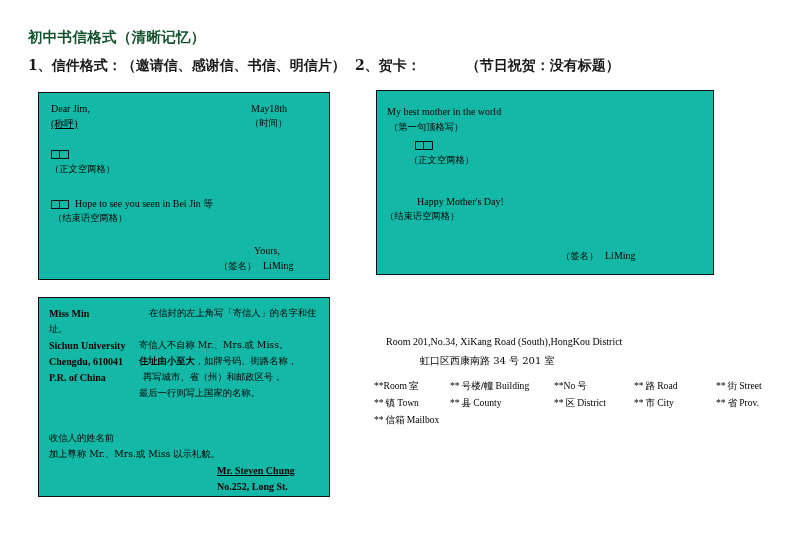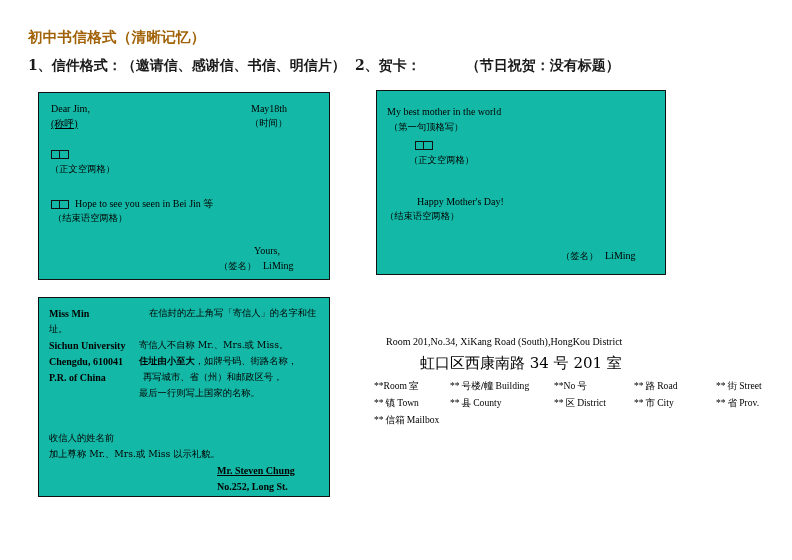--- a/index.html
+++ b/index.html
@@ -22,21 +22,21 @@
   }
 
   
   .doc-title {
     position: absolute;
     left: 28px;
     top: 28px;
     font-family: "DejaVu Serif", serif;
     font-size: 14.5px;
     font-weight: bold;
-    color: #a16207;
+    color: #14532d;
     letter-spacing: 0.3px;
     white-space: nowrap;
   }
 
   
   .sec-head {
     position: absolute;
     font-family: "DejaVu Serif", serif;
     font-size: 14px;
     font-weight: bold;
@@ -48,21 +48,21 @@
   .sec-head .sec-extra { margin-left: 40px; font-weight: bold; }
 
   
   .box {
     position: absolute;
     border: 1.3px solid #111111;
     box-sizing: border-box;
     background: #14b8a6;
   }
   #box-letter   { left: 38px;  top: 92px;  width: 292px; height: 188px; }
-  #box-card     { left: 376px; top: 90px;  width: 290px; height: 185px; }
+  #box-card     { left: 376px; top: 90px;  width: 338px; height: 185px; }
   #box-envelope { left: 38px;  top: 297px; width: 292px; height: 200px; }
 
   .box-inner {
     position: relative;
     width: 100%;
     height: 100%;
   }
 
   .ln {
     position: absolute;
@@ -98,21 +98,21 @@
   .free {
     position: absolute;
     white-space: nowrap;
   }
   .addr-en {
     font-family: "Liberation Serif", serif;
     font-size: 10px;
   }
   .addr-cn {
     font-family: "DejaVu Serif", serif;
-    font-size: 15px;
+    font-size: 10px;
     text-align: right;
   }
 
   
   #abbr-grid {
     position: absolute;
     left: 374px;
     top: 380px;
     width: 400px;
   }

